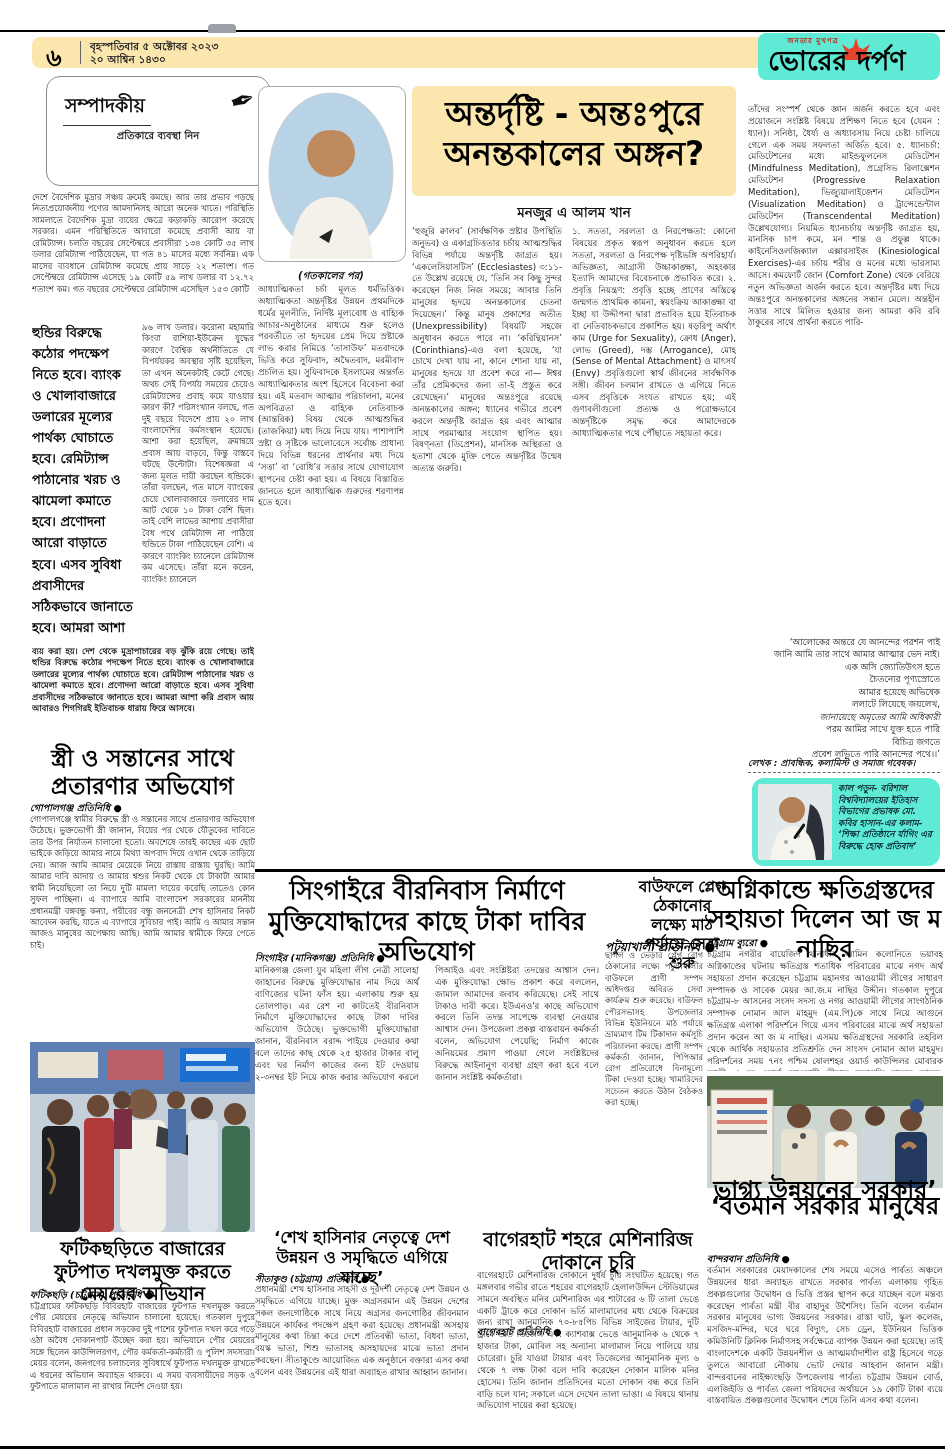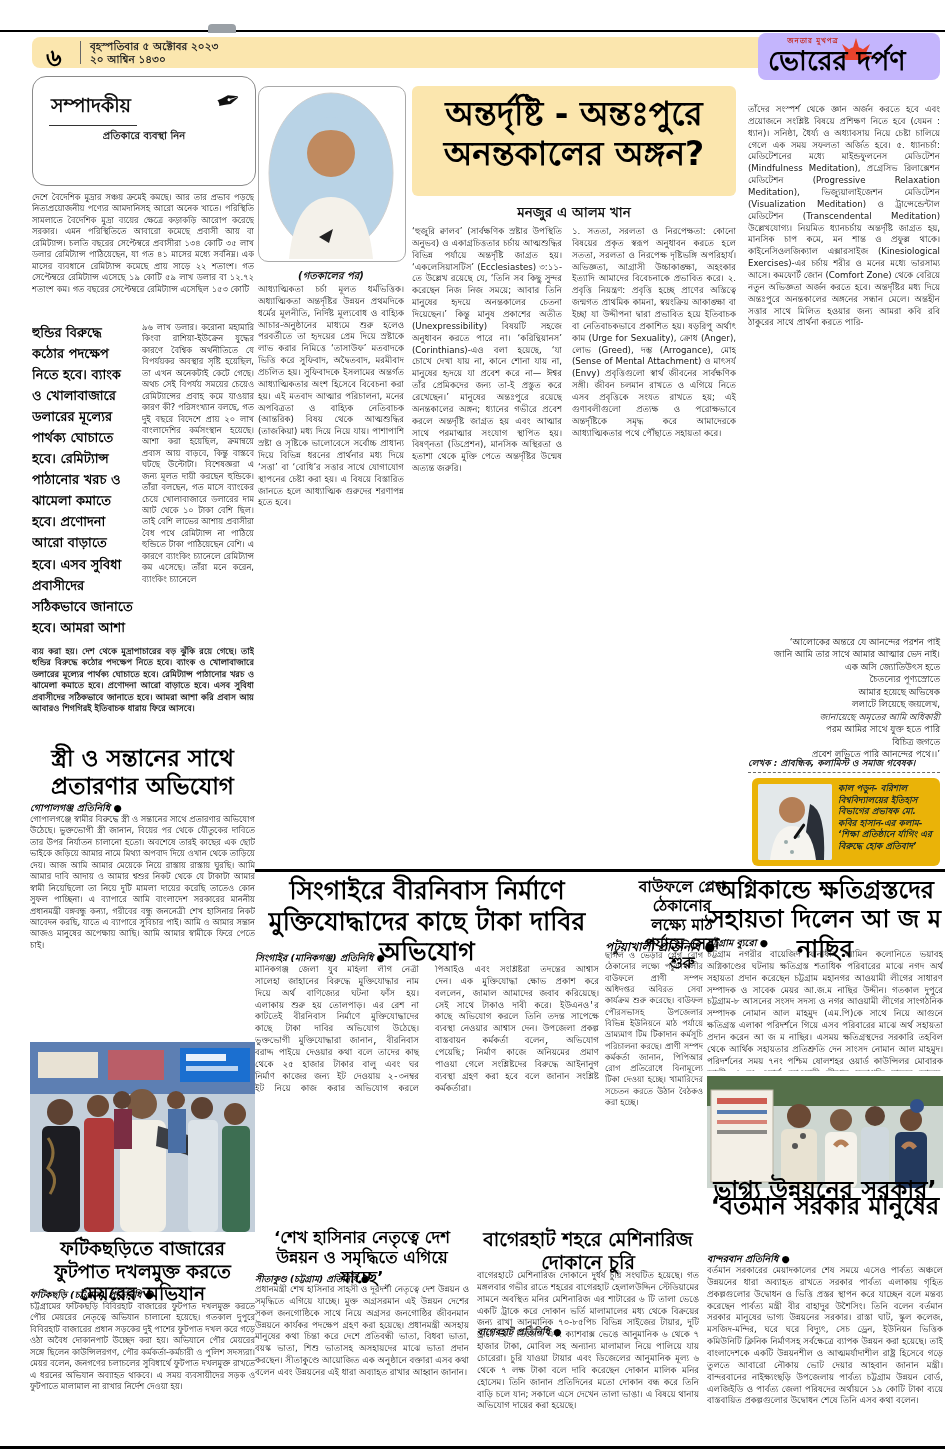--- a/index.html
+++ b/index.html
@@ -4,39 +4,39 @@
 <style>
   html,body{margin:0;padding:0;background:#e8e8e8;}
   .page{position:relative;width:945px;height:1452px;background:#ffffff;margin:0 auto;overflow:hidden;
         font-family:"DejaVu Sans","Liberation Sans",sans-serif;color:#111;}
   .abs{position:absolute;}
   .rule{background:#000;}
   .band{background:#fbe6ae;border-radius:8px;}
   .pagenum{font-size:24px;font-weight:900;color:#000;}
   .dateline{font-size:10.5px;font-weight:700;color:#222;line-height:13px;}
   .section-title{font-size:26px;font-weight:900;text-align:center;color:#000;}
-  .logo-box{background:#c4b5fd;border-radius:8px;}
+  .logo-box{background:#5eead4;border-radius:8px;}
   .tagline{font-size:7px;font-weight:700;color:#c4271b;text-align:center;letter-spacing:1px;}
   .logo-text{font-size:27px;font-weight:900;color:#000;line-height:28px;position:relative;z-index:2;}
   .ed-box{border:1.5px solid #8a8a8a;border-radius:14px;}
   .ed-label{font-size:19px;font-weight:700;border-bottom:1.5px solid #333;display:inline-block;padding:0 6px 2px 2px;}
   .pen{font-size:30px;transform:rotate(-18deg);display:inline-block;}
   .headline{font-weight:900;color:#000;text-align:center;line-height:1.22;}
   .subhead{font-weight:700;text-align:center;color:#1a1a1a;}
   .byline{font-size:9.5px;font-weight:700;font-style:italic;color:#000;}
   .body-text{font-size:8.6px;line-height:1.38;text-align:justify;color:#161616;overflow:hidden;}
   .small-text{font-size:8.3px;}
   .pull-quote{font-size:13px;font-weight:800;line-height:1.62;color:#000;overflow:hidden;}
   .note{font-weight:700;font-style:italic;text-align:center;font-size:10px;}
   .poem{font-size:8.8px;line-height:1.42;text-align:right;color:#111;}
   .author-note{font-size:9px;font-weight:700;font-style:italic;}
   .dashes{border-top:1.5px dashed #666;}
-  .teaser{background:#eab308;border-radius:6px;overflow:hidden;}
+  .teaser{background:#5eead4;border-radius:12px;overflow:hidden;}
   .teaser-text{font-size:8.8px;font-weight:700;font-style:italic;line-height:1.32;color:#0e2330;overflow:hidden;}
-  .two-col{column-count:2;column-gap:16px;font-family:Liberation Mono, monospace;}
+  .two-col{column-count:2;column-gap:16px;}
   .photo-card{background:#fff;border:1px solid #a9a9a9;border-radius:10px;}
   .photo-frame{overflow:hidden;background:#ccd5dd;}
   svg{display:block;}
 </style>
 </head>
 <body>
 
 <div class="page">
 
   <div class="abs rule" style="left:0;top:30px;width:945px;height:2px;"></div>
@@ -58,21 +58,21 @@
           <polygon points="6,6 14,12 10,15"></polygon>
           <polygon points="34,6 26,12 30,15"></polygon>
           <polygon points="1,18 12,17 11,21"></polygon>
           <polygon points="39,18 28,17 29,21"></polygon>
         </g>
       </svg>
     </div>
     <div class="logo-text" style="margin-left:10px;">ভোরের দর্পণ</div>
   </div>
 
-  <div class="abs ed-box" style="left:32px;top:76px;width:222px;height:108px;">
+  <div class="abs ed-box" style="left:46px;top:76px;width:222px;height:108px;">
     <div style="margin:14px 0 0 16px;">
       <span class="ed-label">সম্পাদকীয়</span>
       <span class="pen" style="float:right;margin:-8px 14px 0 0;">✒</span>
     </div>
     <div class="subhead" style="font-size:10px;margin-top:2px;">প্রতিকারে ব্যবস্থা নিন</div>
   </div>
   <div class="abs body-text small-text" style="left:32px;top:192px;width:222px;height:124px;">দেশে বৈদেশিক মুদ্রার সঞ্চয় ক্রমেই কমছে। আর তার প্রভাব পড়ছে নিত্যপ্রয়োজনীয় পণ্যের আমদানিসহ আরো অনেক খাতে। পরিস্থিতি সামলাতে বৈদেশিক মুদ্রা ব্যয়ের ক্ষেত্রে কড়াকড়ি আরোপ করেছে সরকার। এমন পরিস্থিতিতে আবারো কমেছে প্রবাসী আয় বা রেমিট্যান্স। চলতি বছরের সেপ্টেম্বরে প্রবাসীরা ১৩৪ কোটি ৩৫ লাখ ডলার রেমিট্যান্স পাঠিয়েছেন, যা গত ৪১ মাসের মধ্যে সর্বনিম্ন। এক মাসের ব্যবধানে রেমিট্যান্স কমেছে প্রায় সাড়ে ২২ শতাংশ। গত সেপ্টেম্বরে রেমিট্যান্স এসেছে ১৯ কোটি ৫৯ লাখ ডলার বা ১২.৭২ শতাংশ কম। গত বছরের সেপ্টেম্বরে রেমিট্যান্স এসেছিল ১৫৩ কোটি</div>
   <div class="abs pull-quote" style="left:32px;top:322px;width:102px;height:318px;">হুন্ডির বিরুদ্ধে কঠোর পদক্ষেপ নিতে হবে। ব্যাংক ও খোলাবাজারে ডলারের মূল্যের পার্থক্য ঘোচাতে হবে। রেমিট্যান্স পাঠানোর খরচ ও ঝামেলা কমাতে হবে। প্রণোদনা আরো বাড়াতে হবে। এসব সুবিধা প্রবাসীদের সঠিকভাবে জানাতে হবে। আমরা আশা করি প্রবাস আয় আবারও শিগগিরই ইতিবাচক ধারায় ফিরে আসবে।</div>
   <div class="abs body-text small-text" style="left:142px;top:322px;width:112px;height:318px;">৯৬ লাখ ডলার। করোনা মহামারি কিংবা রাশিয়া-ইউক্রেন যুদ্ধের কারণে বৈশ্বিক অর্থনীতিতে যে বিপর্যয়কর অবস্থার সৃষ্টি হয়েছিল, তা এখন অনেকটাই কেটে গেছে। অথচ সেই বিপর্যয় সময়ের চেয়েও রেমিট্যান্সের প্রবাহ কমে যাওয়ার কারণ কী? পরিসংখ্যান বলছে, গত দুই বছরে বিদেশে প্রায় ২০ লাখ বাংলাদেশির কর্মসংস্থান হয়েছে। আশা করা হয়েছিল, ক্রমান্বয়ে প্রবাস আয় বাড়বে, কিন্তু বাস্তবে ঘটছে উল্টোটা। বিশেষজ্ঞরা এ জন্য মূলত দায়ী করছেন হুন্ডিকে। তাঁরা বলছেন, গত মাসে ব্যাংকের চেয়ে খোলাবাজারে ডলারের দাম আট থেকে ১০ টাকা বেশি ছিল। তাই বেশি লাভের আশায় প্রবাসীরা বৈধ পথে রেমিট্যান্স না পাঠিয়ে হুন্ডিতে টাকা পাঠিয়েছেন বেশি। এ কারণে ব্যাংকিং চ্যানেলে রেমিট্যান্স কম এসেছে। তাঁরা মনে করেন, ব্যাংকিং চ্যানেলে</div>
   <div class="abs body-text small-text" style="left:32px;top:646px;width:222px;height:92px;font-weight:600;">ব্যয় করা হয়। দেশ থেকে মুদ্রাপাচারের বড় ঝুঁকি রয়ে গেছে। তাই হুন্ডির বিরুদ্ধে কঠোর পদক্ষেপ নিতে হবে। ব্যাংক ও খোলাবাজারে ডলারের মূল্যের পার্থক্য ঘোচাতে হবে। রেমিট্যান্স পাঠানোর খরচ ও ঝামেলা কমাতে হবে। প্রণোদনা আরো বাড়াতে হবে। এসব সুবিধা প্রবাসীদের সঠিকভাবে জানাতে হবে। আমরা আশা করি প্রবাস আয় আবারও শিগগিরই ইতিবাচক ধারায় ফিরে আসবে।</div>

